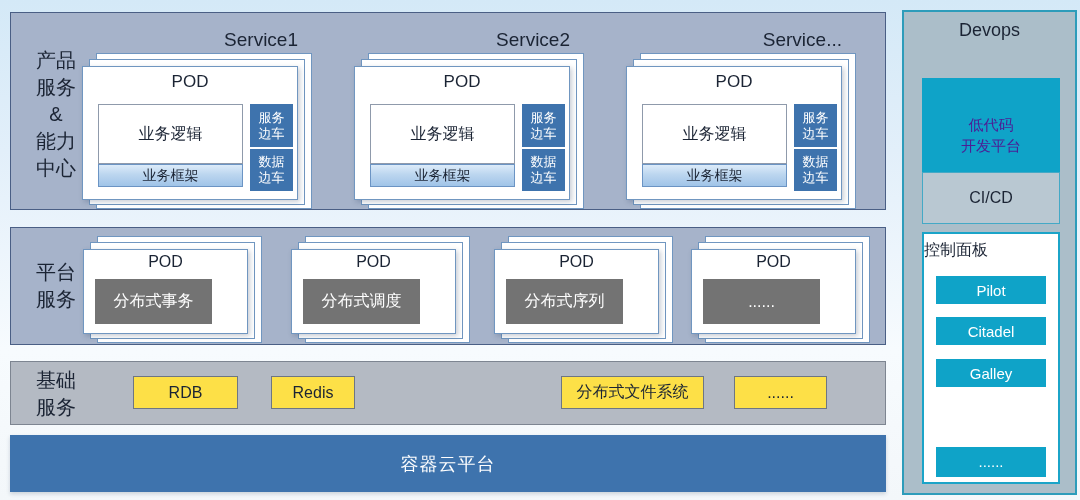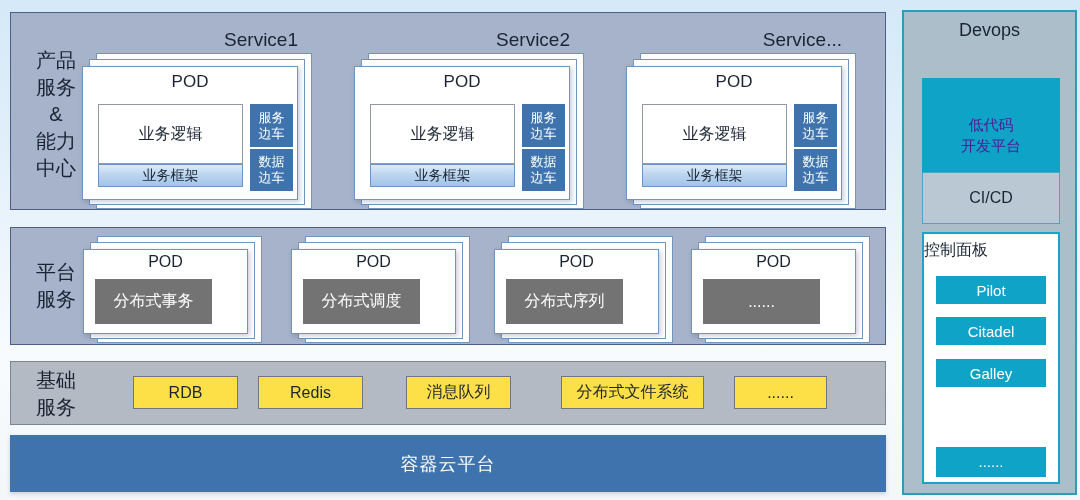--- a/index.html
+++ b/index.html
@@ -169,22 +169,21 @@
       <div class="ppod-head">POD</div>
       <div class="ppod-box">......</div>
     </div>
   </div>
 </section>
 
 <section class="section" id="base">
   <div class="side-label pre" style="top:5px;">基础
 服务</div>
   <div class="base-box" style="left:122px; width:105px;">RDB</div>
-  <div class="base-box" style="left:247px; width:105px;">Redis</div>
-  <div class="base-box" style="left:395px; width:105px;">消息队列</div>
+  <div class="base-box" style="left:260px; width:84px;">Redis</div>
   <div class="base-box" style="left:550px; width:143px;">分布式文件系统</div>
   <div class="base-box" style="left:723px; width:93px;">......</div>
 </section>
 
 <div id="container-bar">容器云平台</div>
 
 <aside id="devops">
   <div class="devops-title">Devops</div>
   <div class="lowcode-box pre">低代码
 开发平台</div>

